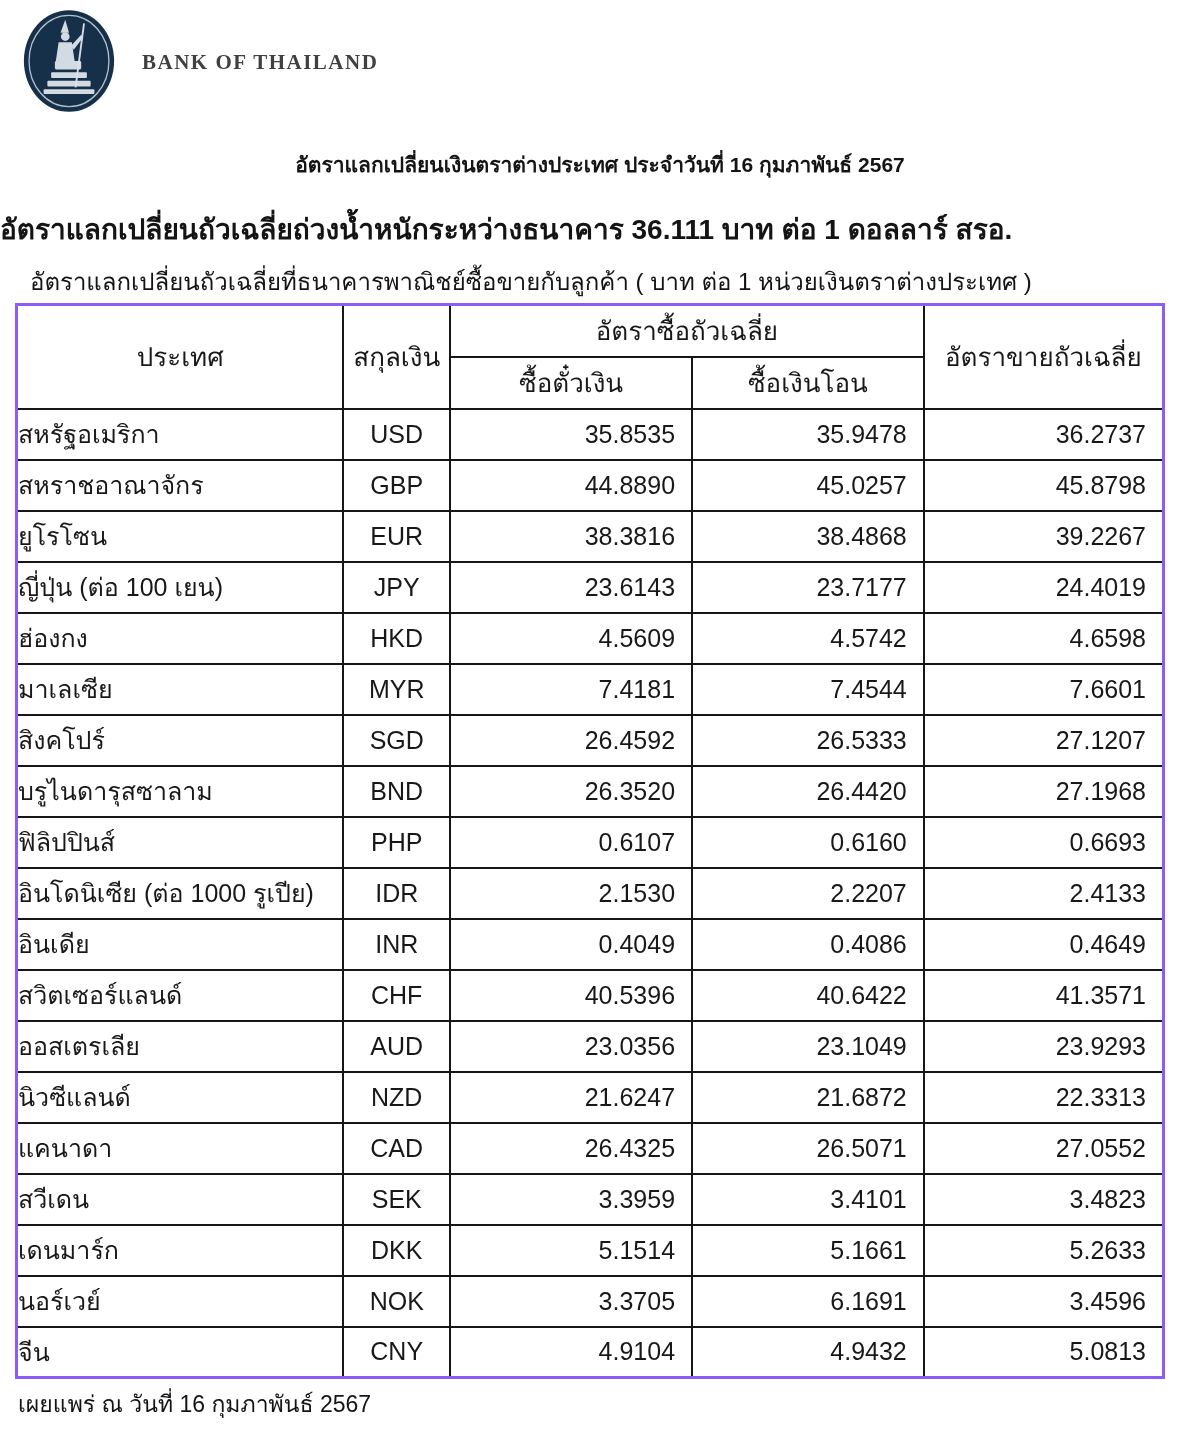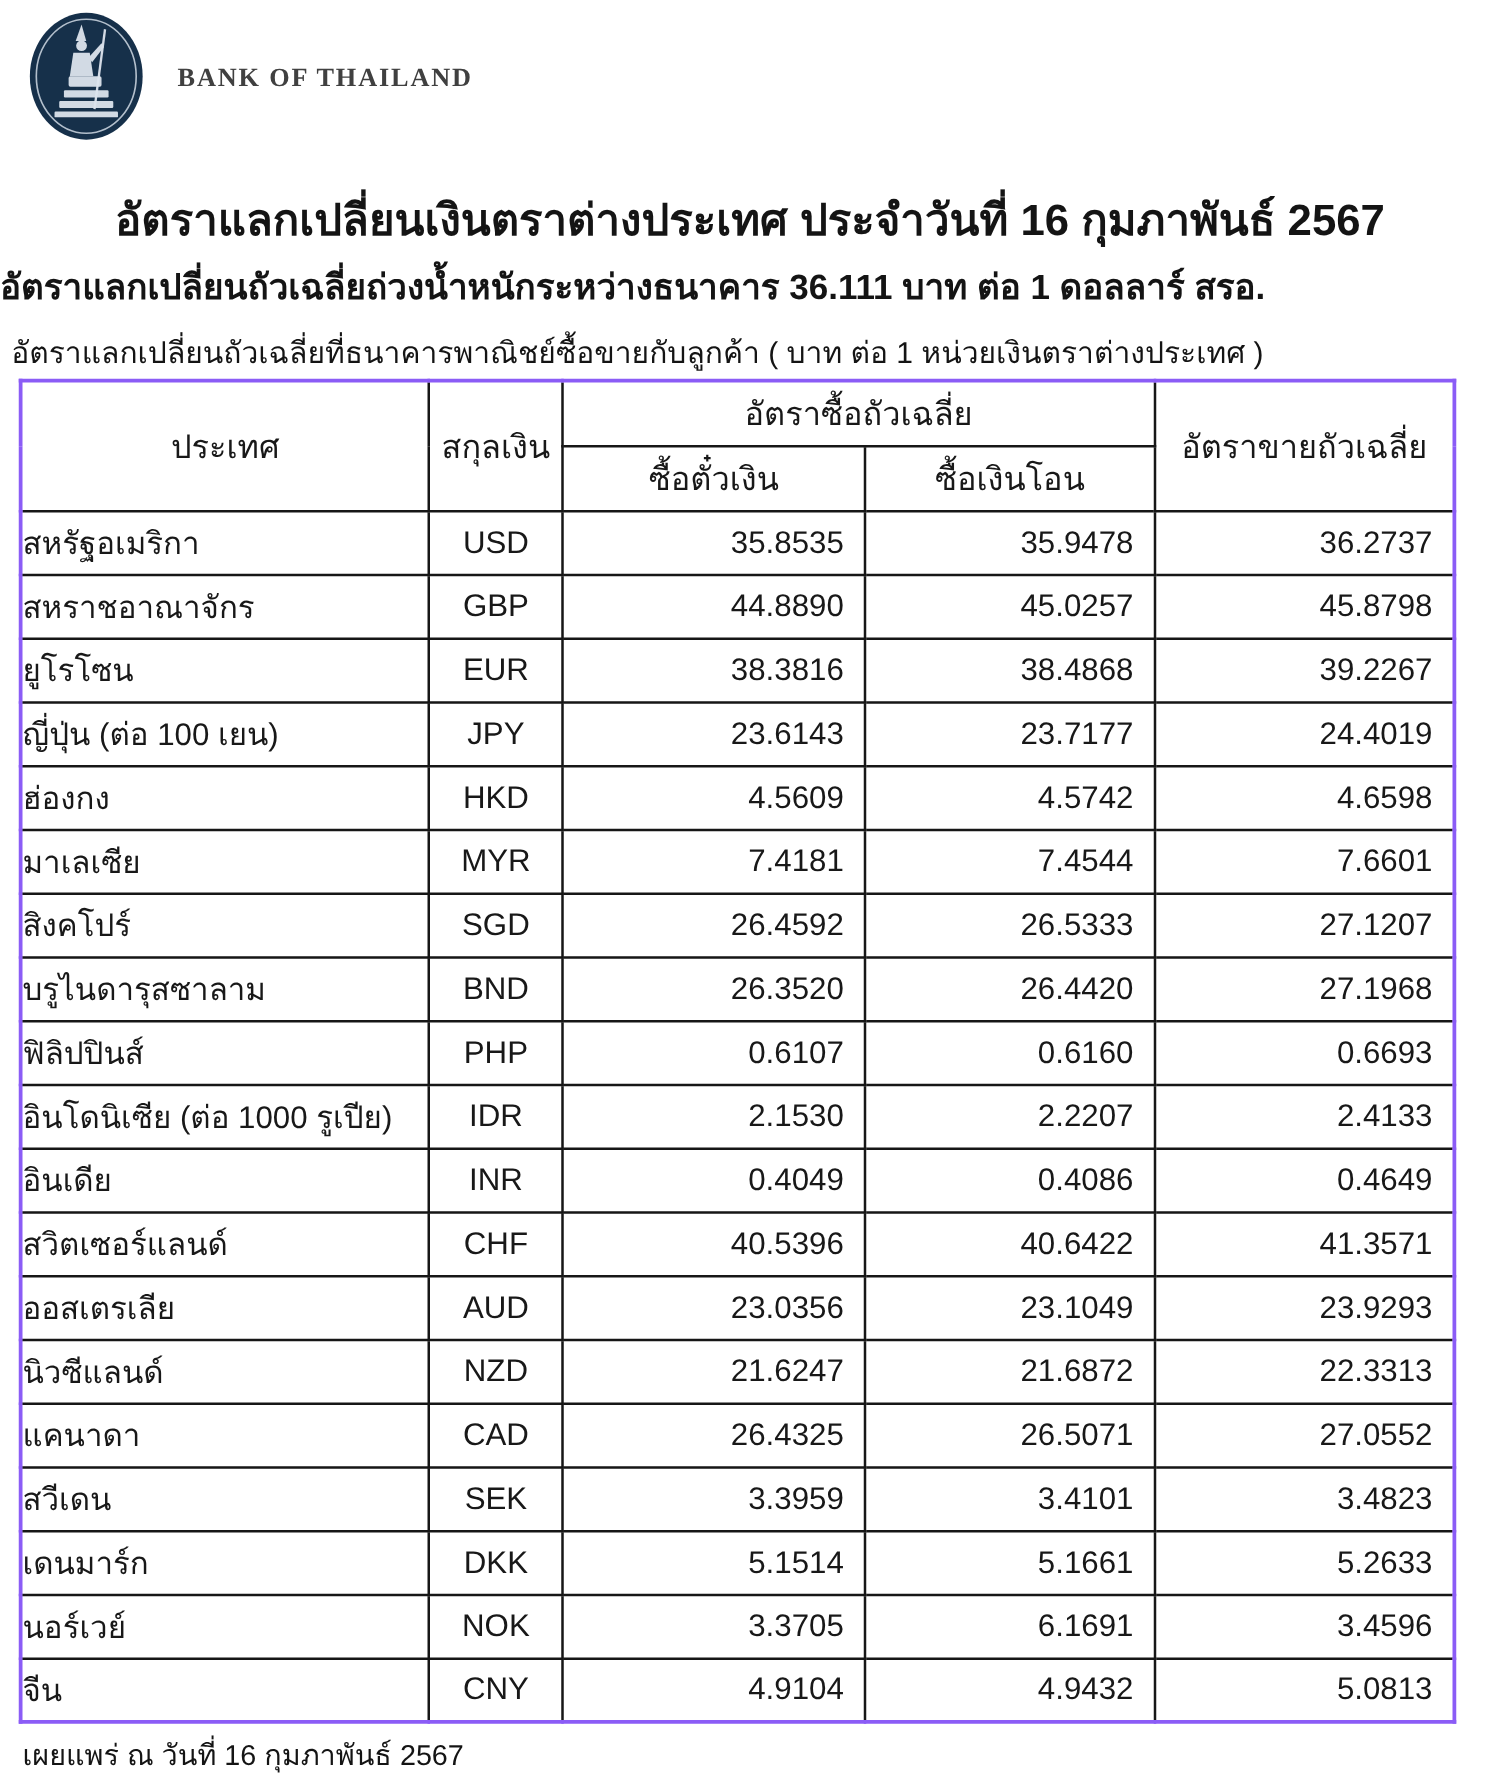--- a/index.html
+++ b/index.html
@@ -40,38 +40,38 @@
     margin-top: 2px;
   }
 
   
   .title-main {
     position: absolute;
     top: 148px;
     left: 0;
     width: 100%;
     text-align: center;
-    font-size: 35px;
+    font-size: 21px;
     font-weight: 700;
     color: #141414;
   }
   .title-interbank {
     position: absolute;
     top: 207px;
     left: 0;
     width: 100%;
     text-align: left;
     font-size: 28px;
     font-weight: 600;
     color: #141414;
   }
   .title-caption {
     position: absolute;
     top: 262px;
-    left: 9px;
+    left: 30px;
     font-size: 24px;
     font-weight: 500;
     color: #141414;
   }
 
   
   .rates-table-wrap {
     position: absolute;
     top: 303px;
     left: 15px;

